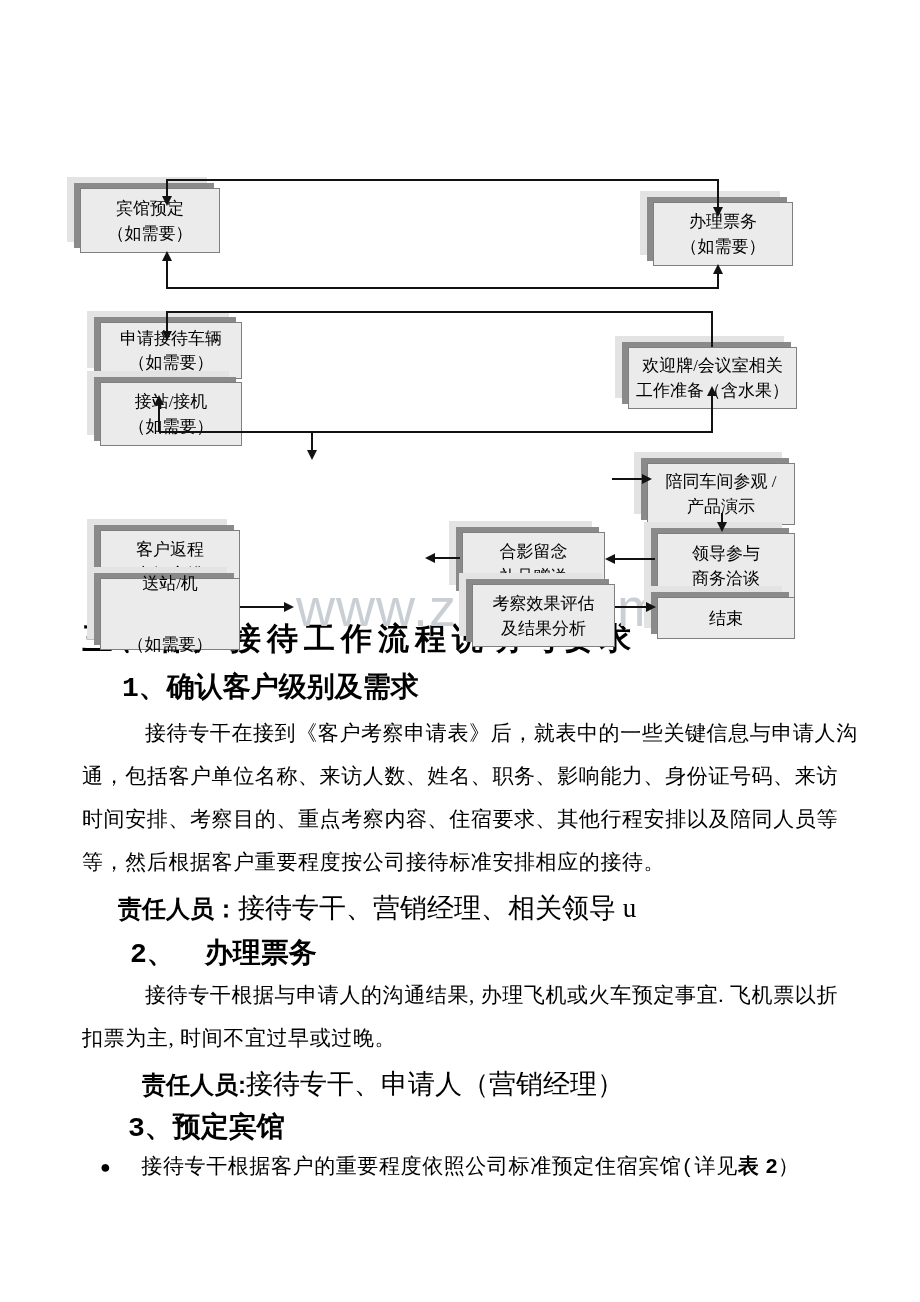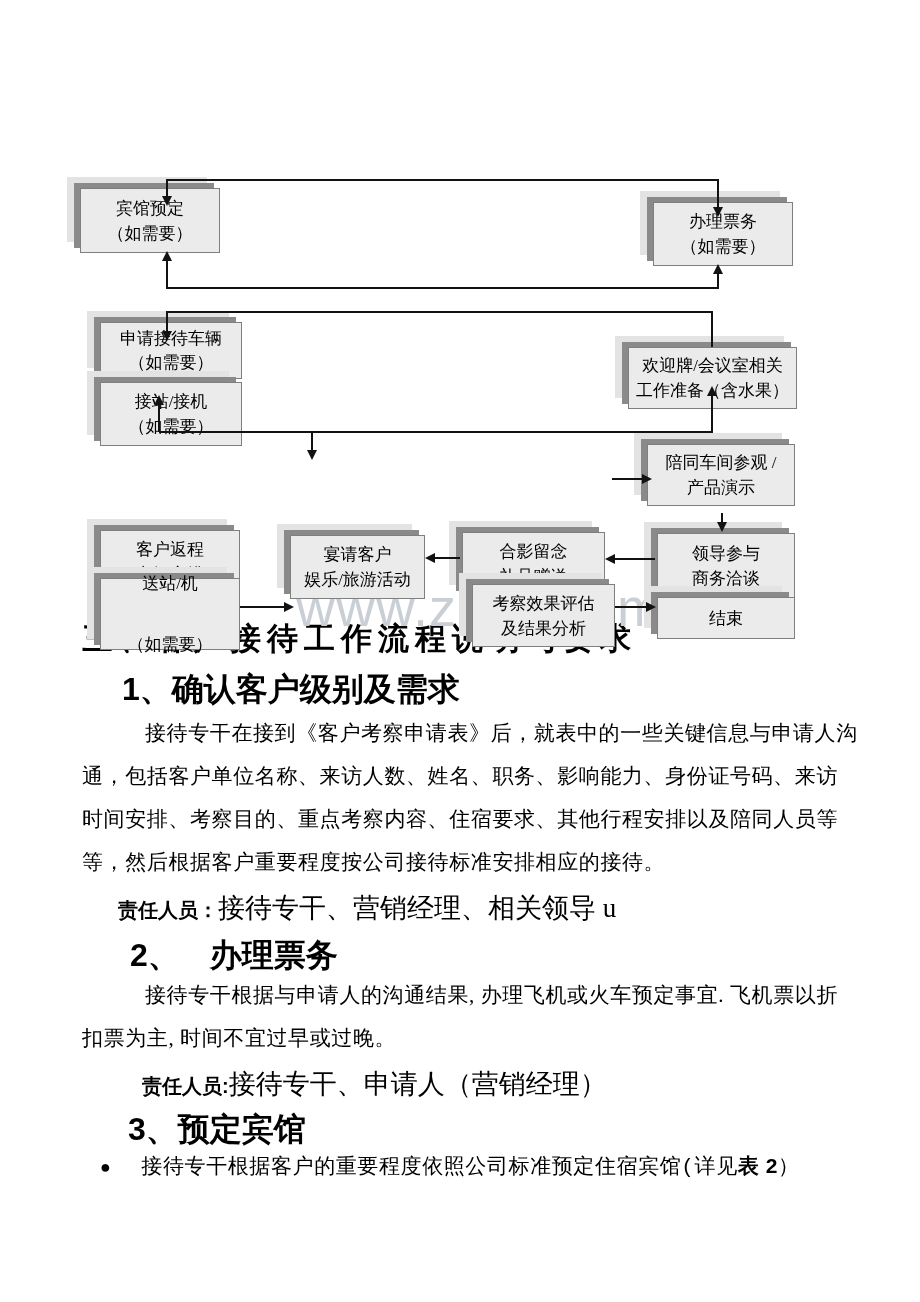--- a/index.html
+++ b/index.html
@@ -21,23 +21,23 @@
 
   
   .watermark{position:absolute;left:296px;top:576px;z-index:2;
              font-family:"Liberation Sans","DejaVu Sans",sans-serif;
              font-size:54px;letter-spacing:1px;color:#c9cfd4;white-space:nowrap;}
 
   
   .doc{position:absolute;z-index:1;white-space:nowrap;}
   .h-overlay{left:82px;top:618px;font-family:"Liberation Sans","DejaVu Sans",sans-serif;
              font-weight:bold;font-size:31px;letter-spacing:6px;}
-  .h-sec{font-family:Liberation Sans, sans-serif;font-weight:bold;font-size:32px;text-align:right;}
+  .h-sec{font-family:Liberation Mono, monospace;font-weight:bold;font-size:28px;text-align:right;}
   .body-line{font-size:21px;letter-spacing:0.6px;}
-  .resp b{font-family:"Liberation Sans","DejaVu Sans",sans-serif;font-size:20px;}
+  .resp b{font-family:"Liberation Sans","DejaVu Sans",sans-serif;font-size:24px;}
   .resp span{font-size:27px;}
   .bullet-dot{font-size:18px;}
   .bold-inline{font-family:"Liberation Sans","DejaVu Sans",sans-serif;font-weight:bold;}
 </style>
 </head>
 <body>
 
 <div id="page">
 
   <div class="doc h-overlay">三、客户接待工作流程说明与要求</div>
@@ -62,34 +62,30 @@
   <div class="fbox" style="left:100px;top:382px;width:140px;height:62px;">
     <div class="bl">接站/接机</div>
     <div class="bl">（如需要）</div>
   </div>
 
   <div class="fbox" style="left:628px;top:347px;width:167px;height:60px;">
     <div class="bl">欢迎牌/会议室相关</div>
     <div class="bl">工作准备（含水果）</div>
   </div>
 
-  <div class="fbox" style="left:647px;top:444px;width:146px;height:60px;">
+  <div class="fbox" style="left:647px;top:463px;width:146px;height:60px;">
     <div class="bl">陪同车间参观 /</div>
     <div class="bl">产品演示</div>
   </div>
 
   <div class="fbox" style="left:100px;top:530px;width:138px;height:62px;">
     <div class="bl">客户返程</div>
     <div class="bl">车辆安排</div>
   </div>
 
-  <div class="fbox" style="left:290px;top:535px;width:133px;height:62px;">
-    <div class="bl">宴请客户</div>
-    <div class="bl">娱乐/旅游活动</div>
-  </div>
 
   <div class="fbox" style="left:462px;top:532px;width:141px;height:62px;">
     <div class="bl">合影留念</div>
     <div class="bl">礼品赠送</div>
   </div>
 
   <div class="fbox" style="left:657px;top:533px;width:136px;height:64px;">
     <div class="bl">领导参与</div>
     <div class="bl">商务洽谈</div>
   </div>

